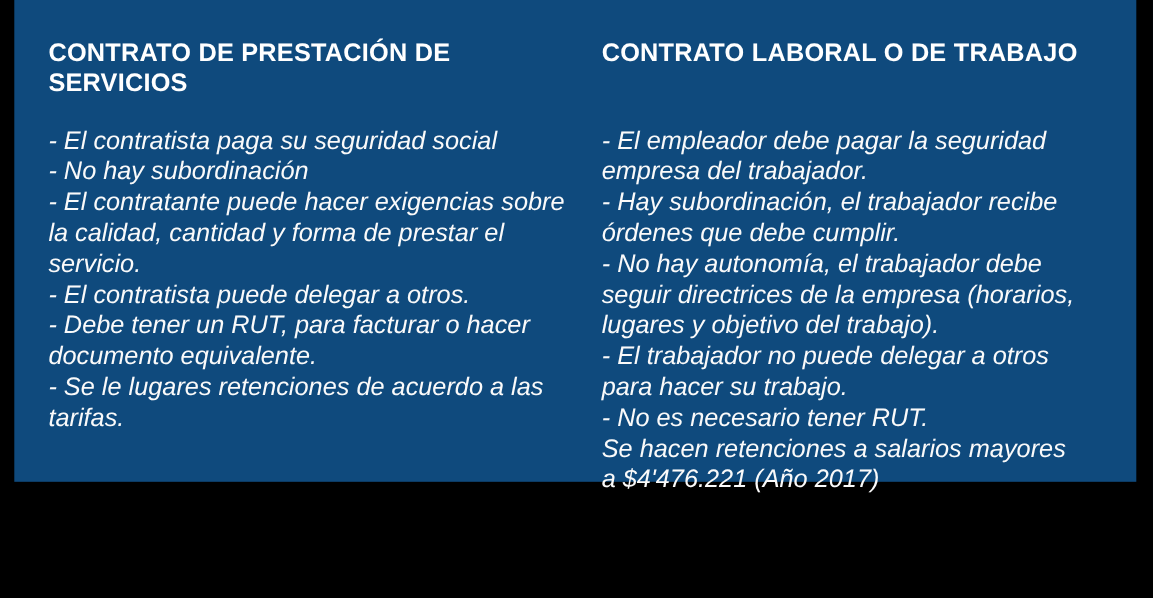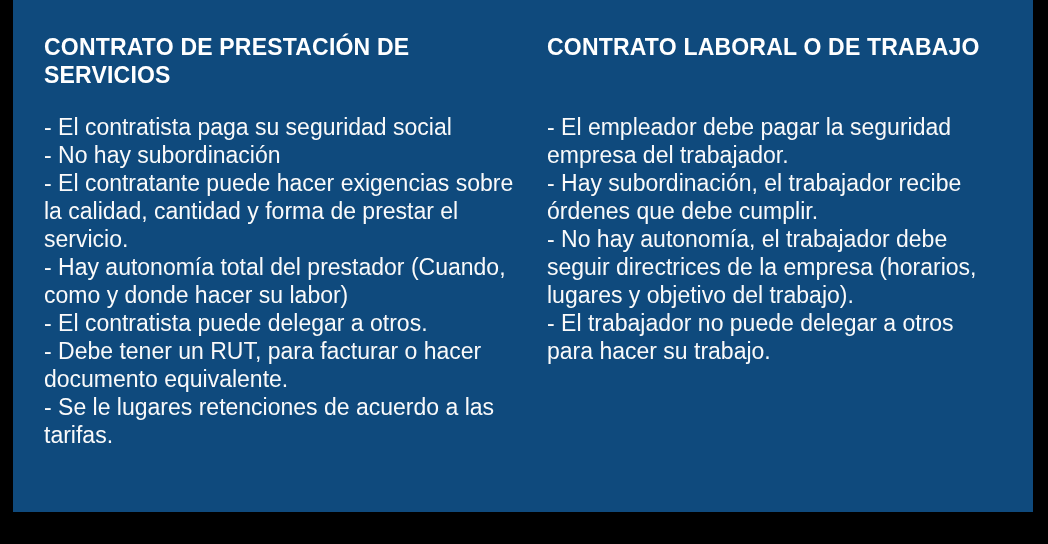--- a/index.html
+++ b/index.html
@@ -12,21 +12,21 @@
     height: 544px;
     position: relative;
     overflow: hidden;
     font-family: "Liberation Sans", sans-serif;
   }
   .slide-panel {
     position: absolute;
     left: 13px;
     top: 0;
     width: 1020px;
-    height: 512px;
+    height: 438px;
     background: #0F4A7D;
   }
   .column {
     position: absolute;
     top: 33px;
   }
   .column.left {
     left: 31px;
     width: 488px;
   }
@@ -45,54 +45,56 @@
     letter-spacing: 0.2px;
   }
   .column-body {
     color: #FAFAFA;
   }
   .bullet {
     margin: 0;
     font-size: 23px;
     line-height: 28px;
     white-space: pre-line;
+    font-style: italic;
   }
 </style>
 </head>
 <body>
 
 <div class="slide-panel">
 
   <div class="column left">
     <h2 class="column-heading">CONTRATO DE PRESTACIÓN DE
 SERVICIOS</h2>
     <div class="column-body">
       <p class="bullet">- El contratista paga su seguridad social</p>
       <p class="bullet">- No hay subordinación</p>
       <p class="bullet">- El contratante puede hacer exigencias sobre
 la calidad, cantidad y forma de prestar el
 servicio.</p>
-      <p class="bullet">- Hay autonomía total del prestador (Cuando,
-como y donde hacer su labor)</p>
       <p class="bullet">- El contratista puede delegar a otros.</p>
       <p class="bullet">- Debe tener un RUT, para facturar o hacer
 documento equivalente.</p>
       <p class="bullet">- Se le lugares retenciones de acuerdo a las
 tarifas.</p>
     </div>
   </div>
 
   <div class="column right">
     <h2 class="column-heading">CONTRATO LABORAL O DE TRABAJO</h2>
     <div class="column-body">
       <p class="bullet">- El empleador debe pagar la seguridad
 empresa del trabajador.</p>
       <p class="bullet">- Hay subordinación, el trabajador recibe
 órdenes que debe cumplir.</p>
       <p class="bullet">- No hay autonomía, el trabajador debe
 seguir directrices de la empresa (horarios,
 lugares y objetivo del trabajo).</p>
       <p class="bullet">- El trabajador no puede delegar a otros
 para hacer su trabajo.</p>
+      <p class="bullet">- No es necesario tener RUT.
+Se hacen retenciones a salarios mayores
+a $4'476.221 (Año 2017)</p>
     </div>
   </div>
 
 </div>
 
 </body></html>

